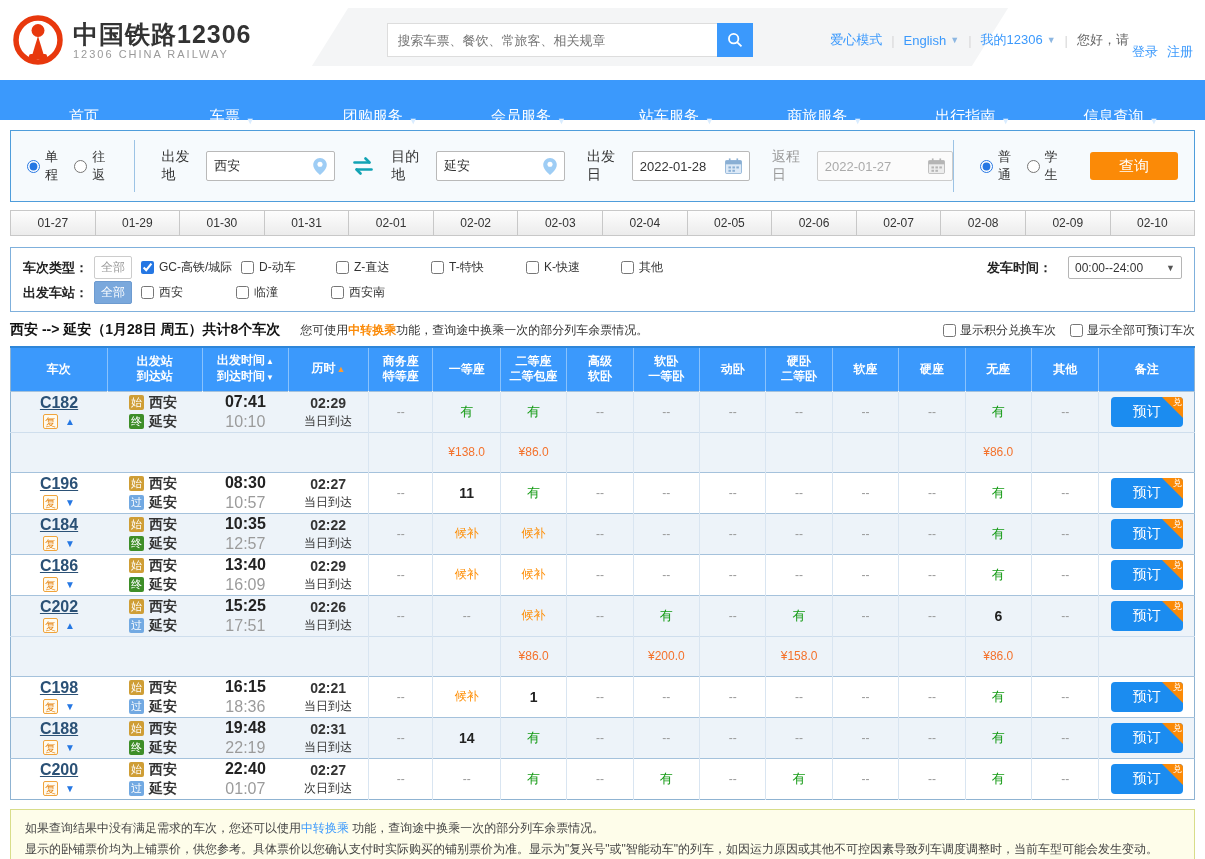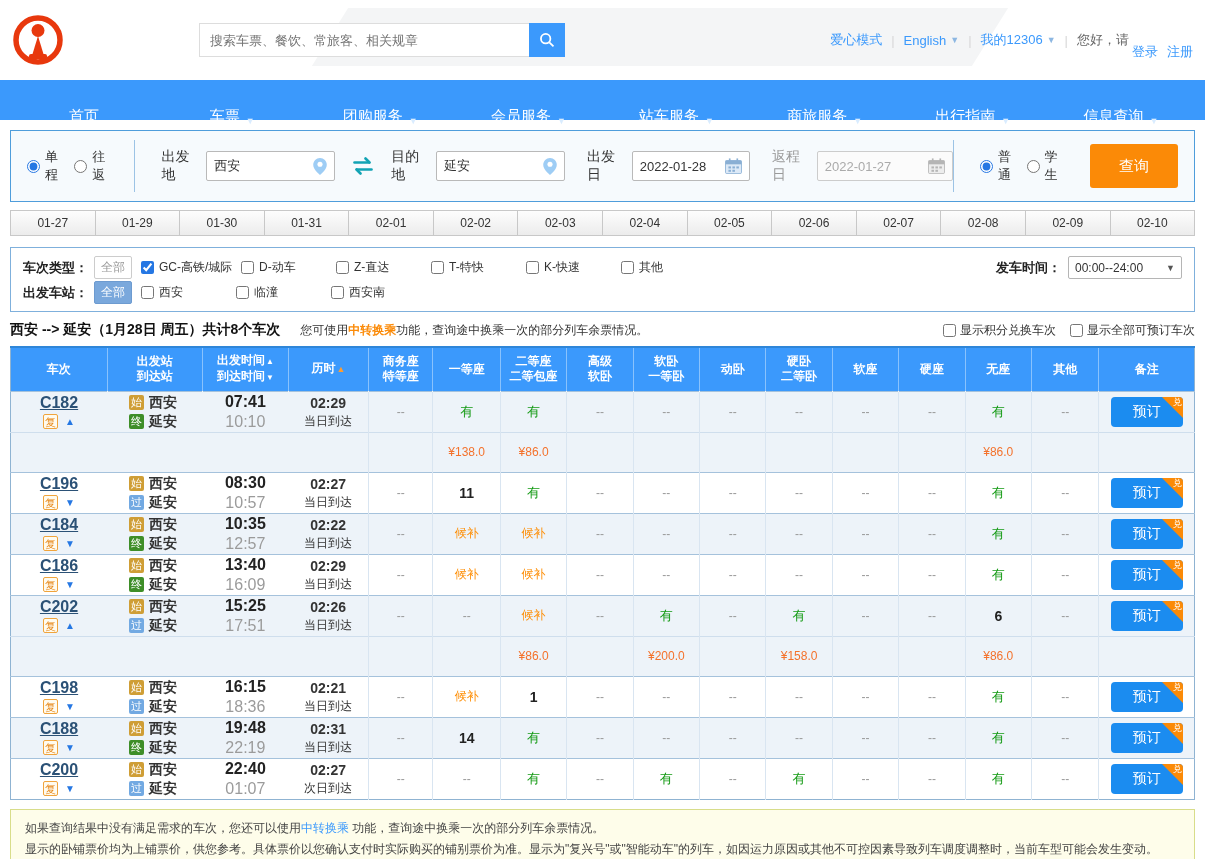--- a/index.html
+++ b/index.html
@@ -36,35 +36,35 @@
   .qpanel { margin: 10px 10px 8px; border: 1px solid #4f9ddb; background: #f6fafd; height: 72px; display: flex; align-items: center; padding: 0 16px; }
   .vgroup { display: flex; flex-direction: row; gap: 7px; font-size: 13px; color: #333; }
   .vgroup label { display: flex; align-items: center; gap: 5px; cursor: pointer; }
   .trip { padding-right: 20px; border-right: 1px solid #9cc3e5; height: 52px; justify-content: center; }
   .fields { display: flex; align-items: center; margin-left: 26px; }
   .fld-label { font-size: 14px; color: #333; margin-right: 7px; }
   .fld-box { width: 142px; height: 30px; border: 1px solid #b9b9b9; background: #fff; display: flex; align-items: center; justify-content: space-between; padding: 0 7px; font-size: 13px; color: #333; border-radius: 2px; cursor: text; }
   .fld-box.disabled { background: #fbfbfb; color: #aaa; border-color: #ccc; cursor: default; }
   .swap { margin: 0 16px; display: flex; align-items: center; cursor: pointer; }
   .rightgrp { margin-left: auto; display: flex; align-items: center; gap: 24px; border-left: 1px solid #9cc3e5; padding-left: 26px; height: 52px; }
-  .query-btn { width: 96px; height: 44px; background: #fb8a07; color: #fff; border: none; border-radius: 3px; font-size: 15px; cursor: pointer; font-family: inherit; }
+  .query-btn { width: 96px; height: 28px; background: #fb8a07; color: #fff; border: none; border-radius: 3px; font-size: 15px; cursor: pointer; font-family: inherit; }
 
   
   .tabs { display: flex; margin: 6px 10px 12px; align-items: flex-end; position: relative; z-index: 2; }
   .tab { flex: 1; height: 26px; line-height: 25px; text-align: center; background: linear-gradient(#fdfdfd, #ececec); border: 1px solid #c8c8c8; border-left: none; font-size: 12px; color: #333; cursor: pointer; }
   .tab:first-child { border-left: 1px solid #c8c8c8; }
   .tab.active { flex: 0 0 148px; height: 33px; line-height: 32px; background: #fff; border: 1px solid #7fb0dc; border-bottom: none; color: #2577e3; font-weight: 700; font-size: 14px; }
   .filterbox { margin: -1px 10px 0; border: 1px solid #7fb0dc; background: #fff; padding: 7px 12px 6px; position: relative; z-index: 1; }
   .frow { display: flex; align-items: center; height: 25px; font-size: 12px; color: #333; }
   .flabel { font-weight: 700; font-size: 13px; color: #222; }
   .btn-all { border: 1px solid #ccc; color: #999; background: #fff; font-size: 12px; padding: 2px 6px; border-radius: 2px; margin: 0 9px 0 6px; cursor: pointer; font-family: inherit; }
   .btn-all.on { background: #7aa8dc; color: #fff; border-color: #6d9bd0; }
   .fcheck { display: inline-flex; align-items: center; gap: 5px; width: 95px; cursor: pointer; }
   .fcheck.wide { width: 100px; }
-  .depart-time { margin-left: auto; display: flex; align-items: center; gap: 7px; justify-content: center; }
+  .depart-time { margin-left: auto; display: flex; align-items: center; gap: 16px; justify-content: center; }
   .select-box { width: 114px; height: 23px; border: 1px solid #b5b5b5; display: flex; align-items: center; justify-content: space-between; padding: 0 6px; font-size: 12px; color: #333; background: #fff; cursor: pointer; border-radius: 2px; }
   .select-box .dd2 { font-size: 9px; color: #555; }
 
   
   .resultbar { display: flex; align-items: center; margin: 9px 10px 7px; font-size: 12px; color: #333; }
   .route { font-weight: 700; font-size: 14px; color: #111; }
   .tip { margin-left: 20px; }
   .link-orange { color: #fb8a07; font-weight: 700; cursor: pointer; }
   .rb-checks { margin-left: auto; display: flex; gap: 14px; align-items: center; }
   .rb-checks label { display: inline-flex; align-items: center; gap: 4px; cursor: pointer; }
@@ -112,20 +112,24 @@
 
 <div class="topbar">
   <div class="swoosh"></div>
   <div class="logo">
     <svg width="52" height="52" viewBox="0 0 52 52">
       <circle cx="26" cy="26" r="22" fill="none" stroke="#e8380d" stroke-width="5.5"></circle>
       <circle cx="26" cy="16.5" r="6.5" fill="#e8380d"></circle>
       <path d="M26 22 L19 45 L33 45 Z" fill="#e8380d"></path>
       <rect x="17" y="40" width="18" height="5" rx="2" fill="#e8380d"></rect>
     </svg>
+    <div>
+      <div class="logo-cn">中国铁路12306</div>
+      <div class="logo-en">12306 CHINA RAILWAY</div>
+    </div>
   </div>
   <div class="search-wrap">
     <input class="search-input" placeholder="搜索车票、餐饮、常旅客、相关规章" style="">
     <button class="search-btn">
       <svg width="16" height="16" viewBox="0 0 18 18">
         <circle cx="7.5" cy="7.5" r="5.3" fill="none" stroke="#fff" stroke-width="2"></circle>
         <line x1="11.6" y1="11.6" x2="16.3" y2="16.3" stroke="#fff" stroke-width="2"></line>
       </svg>
     </button>
   </div>

